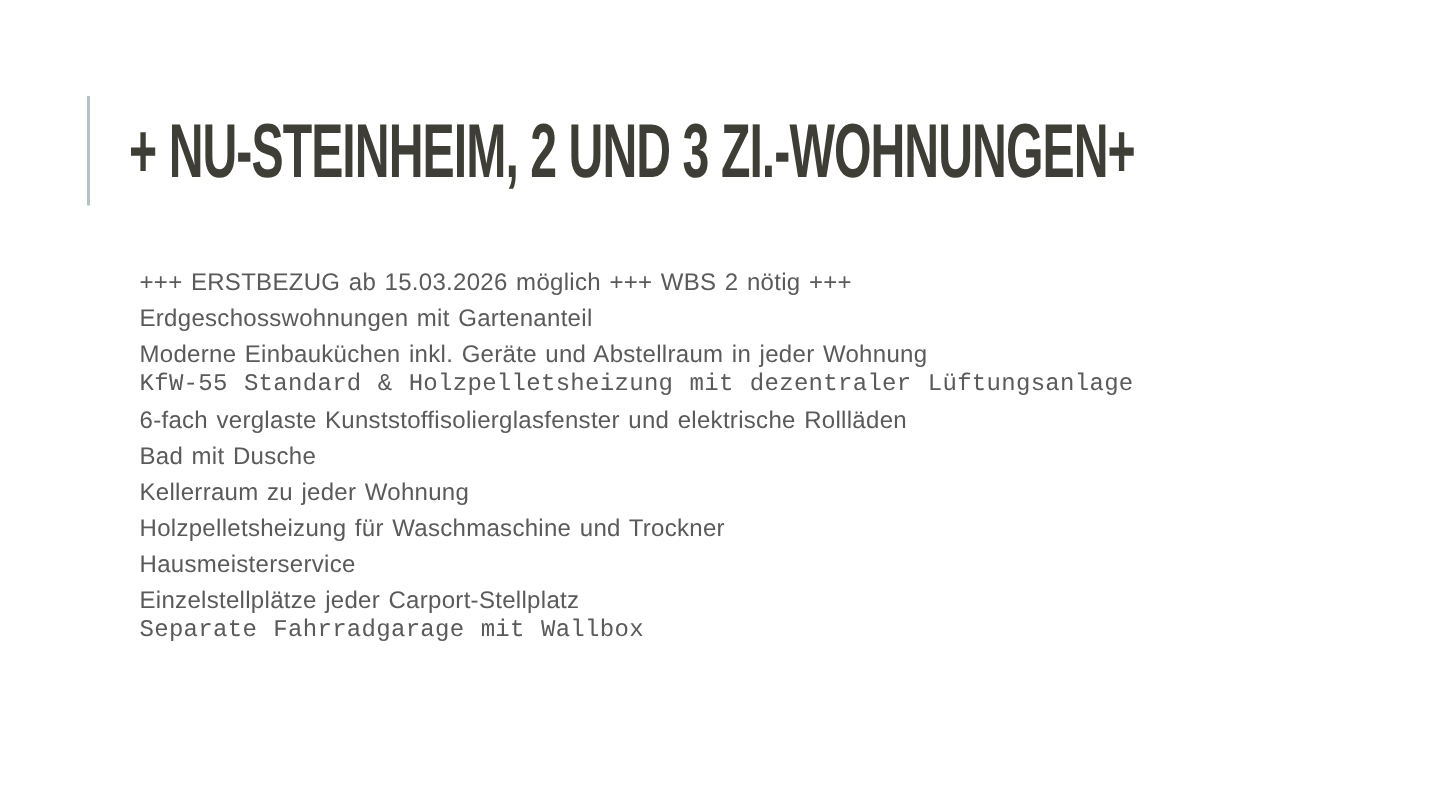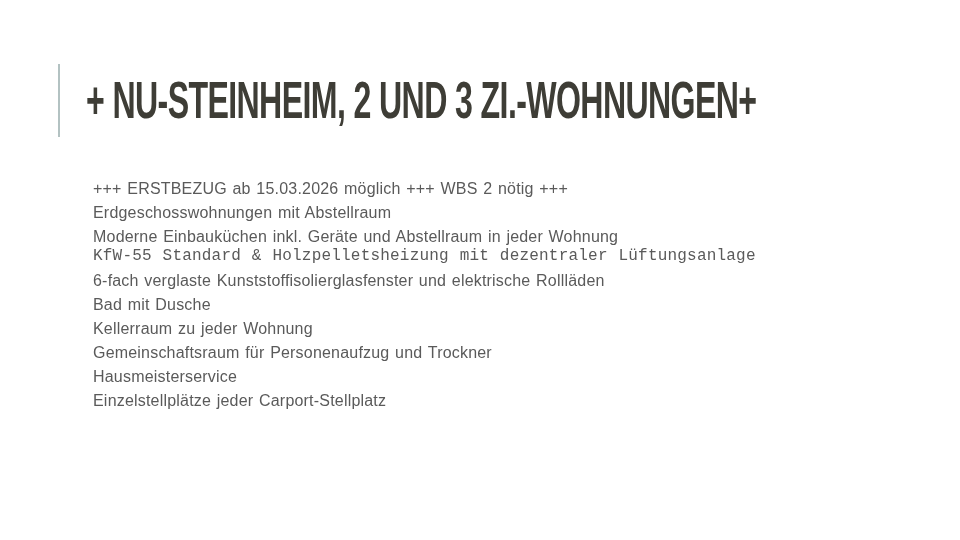--- a/index.html
+++ b/index.html
@@ -60,23 +60,24 @@
   }
 </style>
 </head>
 <body>
 
 <div class="slide">
   <div class="accent-line"></div>
   <h1 class="slide-title">+ NU-STEINHEIM, 2 UND 3 ZI.-WOHNUNGEN+</h1>
   <div class="feature-list">
     <div class="feature-line">+++ ERSTBEZUG ab 15.03.2026 möglich +++ WBS 2 nötig +++</div>
-    <div class="feature-line">Erdgeschosswohnungen mit Abstellraum</div>
+    <div class="feature-line">Erdgeschosswohnungen mit Gartenanteil</div>
     <div class="feature-line">Moderne Einbauküchen inkl. Geräte und Abstellraum in jeder Wohnung</div>
     <div class="feature-line">KfW-55 Standard &amp; Holzpelletsheizung mit dezentraler Lüftungsanlage</div>
     <div class="feature-line">6-fach verglaste Kunststoffisolierglasfenster und elektrische Rollläden</div>
     <div class="feature-line">Bad mit Dusche</div>
     <div class="feature-line">Kellerraum zu jeder Wohnung</div>
-    <div class="feature-line">Gemeinschaftsraum für Personenaufzug und Trockner</div>
+    <div class="feature-line">Holzpelletsheizung für Waschmaschine und Trockner</div>
     <div class="feature-line">Hausmeisterservice</div>
     <div class="feature-line">Einzelstellplätze jeder Carport-Stellplatz</div>
+    <div class="feature-line">Separate Fahrradgarage mit Wallbox</div>
   </div>
 </div>
 
 </body></html>

